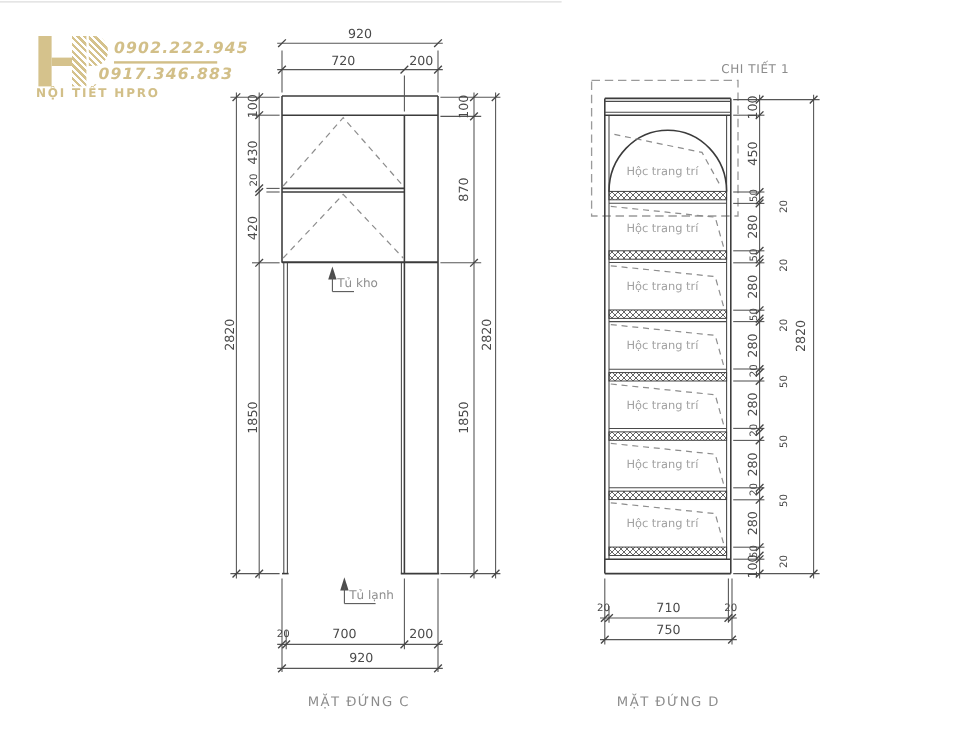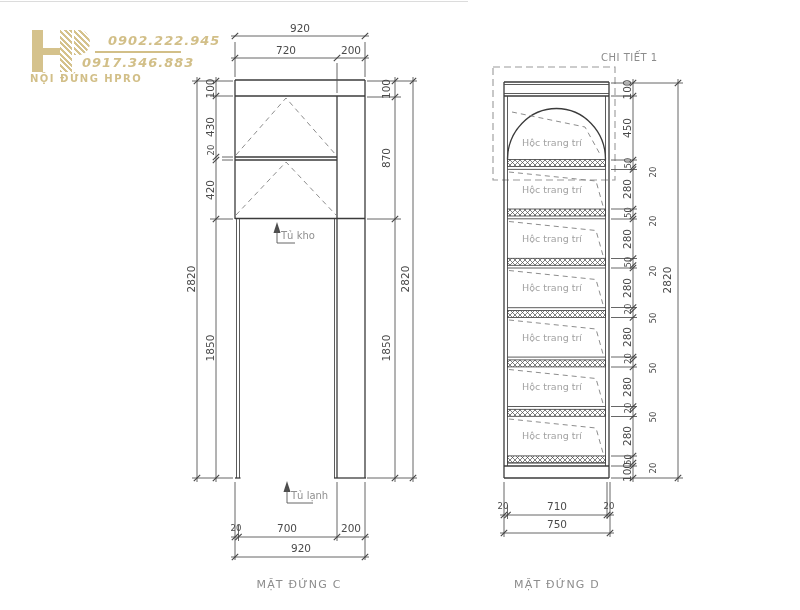--- a/index.html
+++ b/index.html
@@ -33,24 +33,24 @@
 </head>
 <body>
 
 <div id="canvas">
 
   <div>
     <div class="logo-bar" style="left:32px;top:30px;width:11px;height:42px;"></div>
     <div class="logo-bar" style="left:43px;top:48px;width:17px;height:7px;"></div>
     <div class="logo-hatch" style="left:60px;top:30px;width:12px;height:42px;"></div>
     <div class="logo-hatch" style="left:74px;top:30px;width:16px;height:25px;border-radius:0 70% 70% 0 / 0 50% 50% 0;"></div>
-    <div class="phone" style="left:108px;top:33px;">0902.222.945</div>
+    <div class="phone" style="left:95px;top:33px;">0902.222.945</div>
     <div class="phone-sep" style="left:95px;top:51px;width:86px;height:2px;"></div>
     <div class="phone" style="left:82px;top:55px;">0917.346.883</div>
-    <div class="brand" style="left:30px;top:73px;">NỘI ĐỨNG HPRO</div>
+    <div class="brand" style="left:30px;top:73px;">NỘI TIẾT HPRO</div>
   </div>
 
   <svg width="800" height="610" viewBox="0 0 800 610">
     <defs>
       <pattern id="xh" width="5" height="5" patternUnits="userSpaceOnUse">
         <path d="M0 5 L5 0 M0 0 L5 5" stroke="#4a4a4a" stroke-width="0.7"></path>
       </pattern>
       <g id="tick">
           <line x1="-3.2" y1="3.2" x2="3.2" y2="-3.2" stroke="#444" stroke-width="1.1"></line>
         </g>

